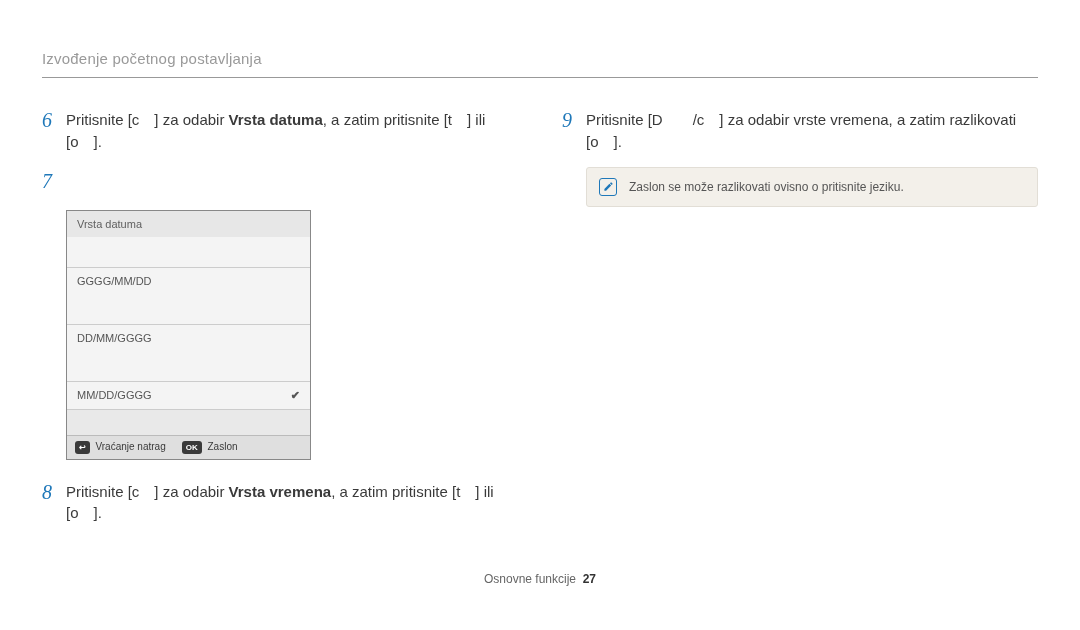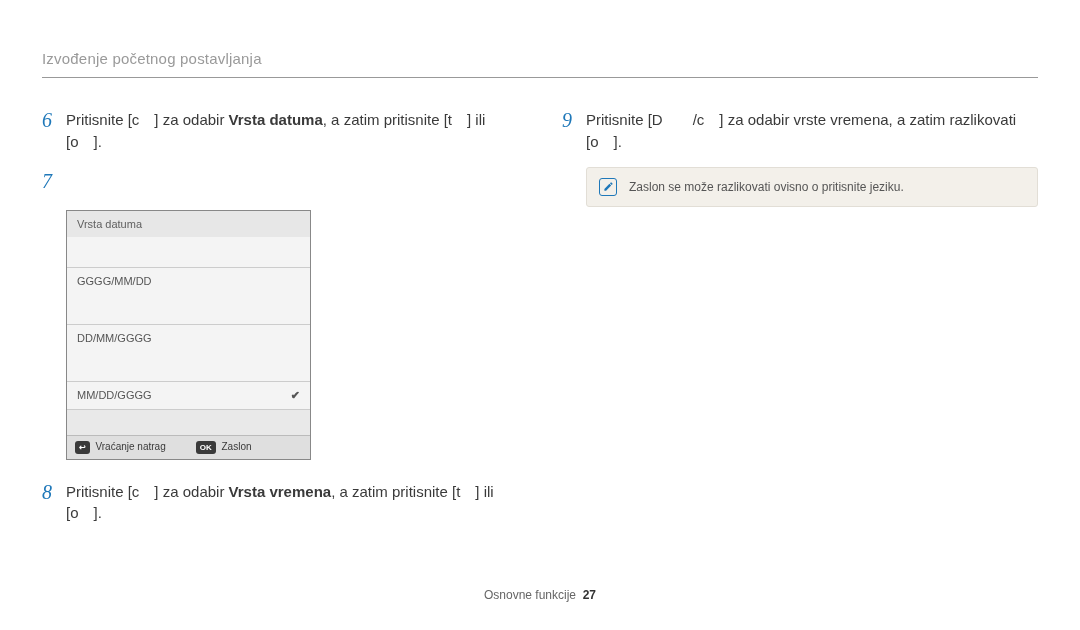--- a/index.html
+++ b/index.html
@@ -74,21 +74,21 @@
     height: 26px;
     border-top: 1px solid #ccc;
     background: #e9e9e9;
   }
   .menu-footer {
     border-top: 1px solid #bbb;
     background: #dfdfdf;
     padding: 5px 8px;
     font-size: 10px;
     display: flex;
-    gap: 30px;
+    gap: 16px;
     align-items: center;
   }
   .key {
     display: inline-flex;
     align-items: center;
     justify-content: center;
     background: #3a3a3a;
     color: #fff;
     border-radius: 3px;
     padding: 0 4px;
@@ -121,21 +121,21 @@
     border: 1.5px solid #1f78b9;
     border-radius: 3px;
     display: flex;
     align-items: center;
     justify-content: center;
     flex-shrink: 0;
   }
   .note-icon svg { width: 11px; height: 11px; }
   .footer {
     position: absolute;
-    bottom: 28px;
+    bottom: 44px;
     left: 0;
     width: 100%;
     text-align: center;
     font-size: 12px;
     color: #666;
   }
   .footer b { font-weight: 700; color: #333; }
 </style>
 </head>
 <body>

